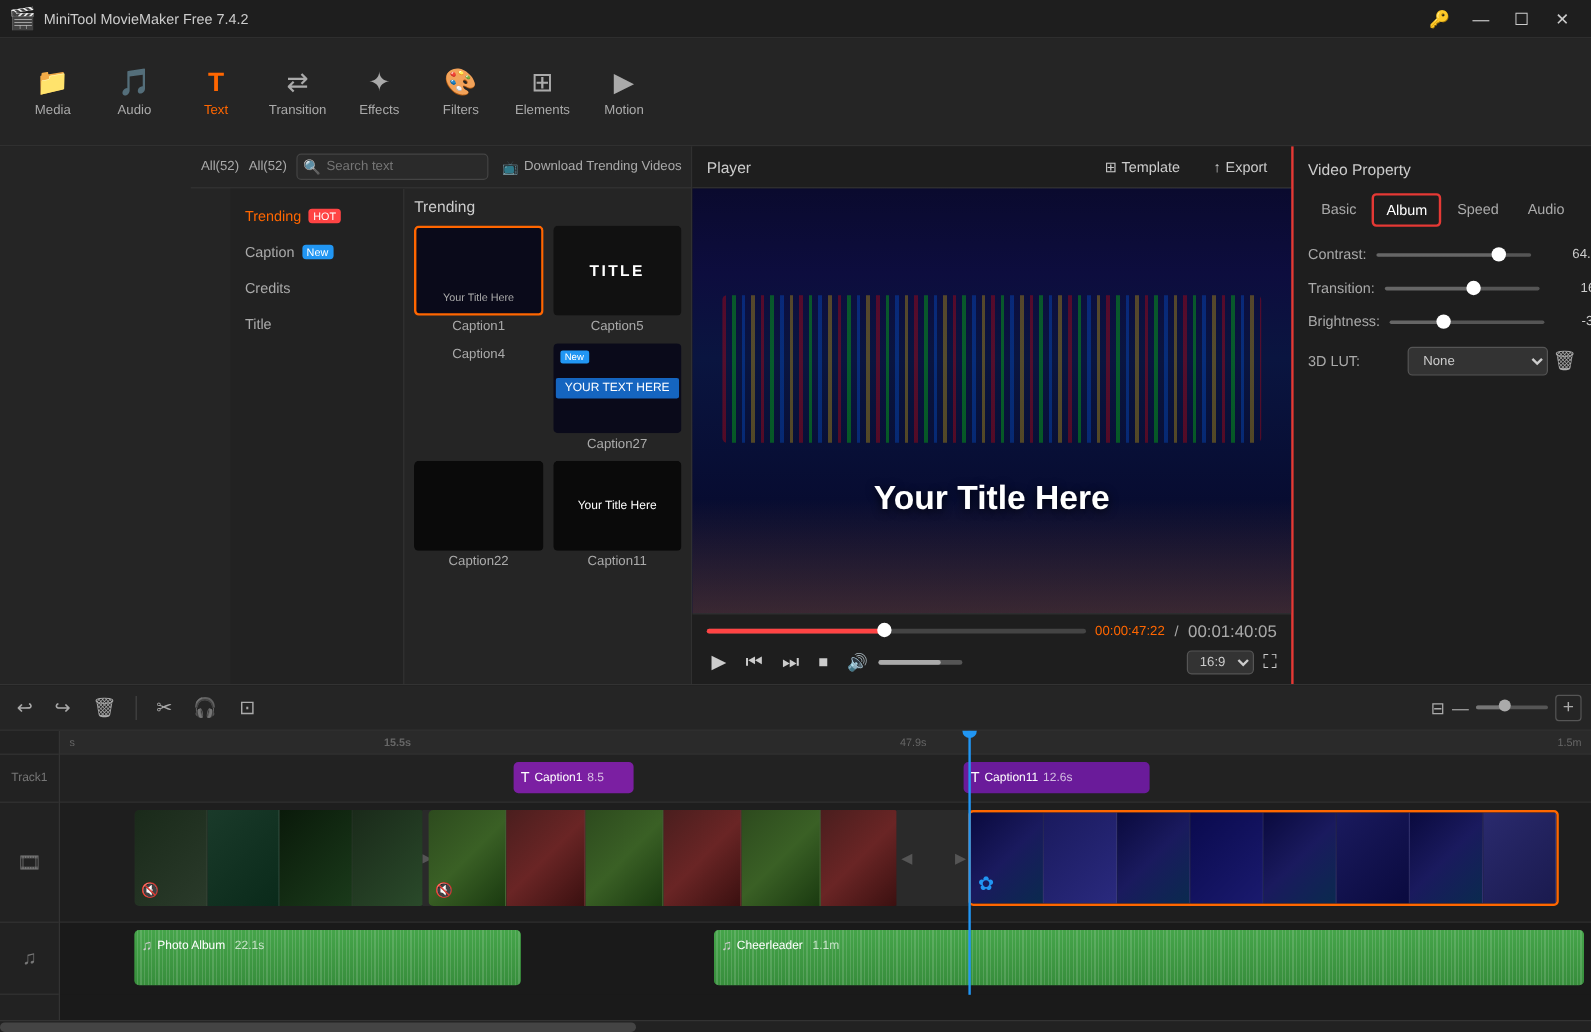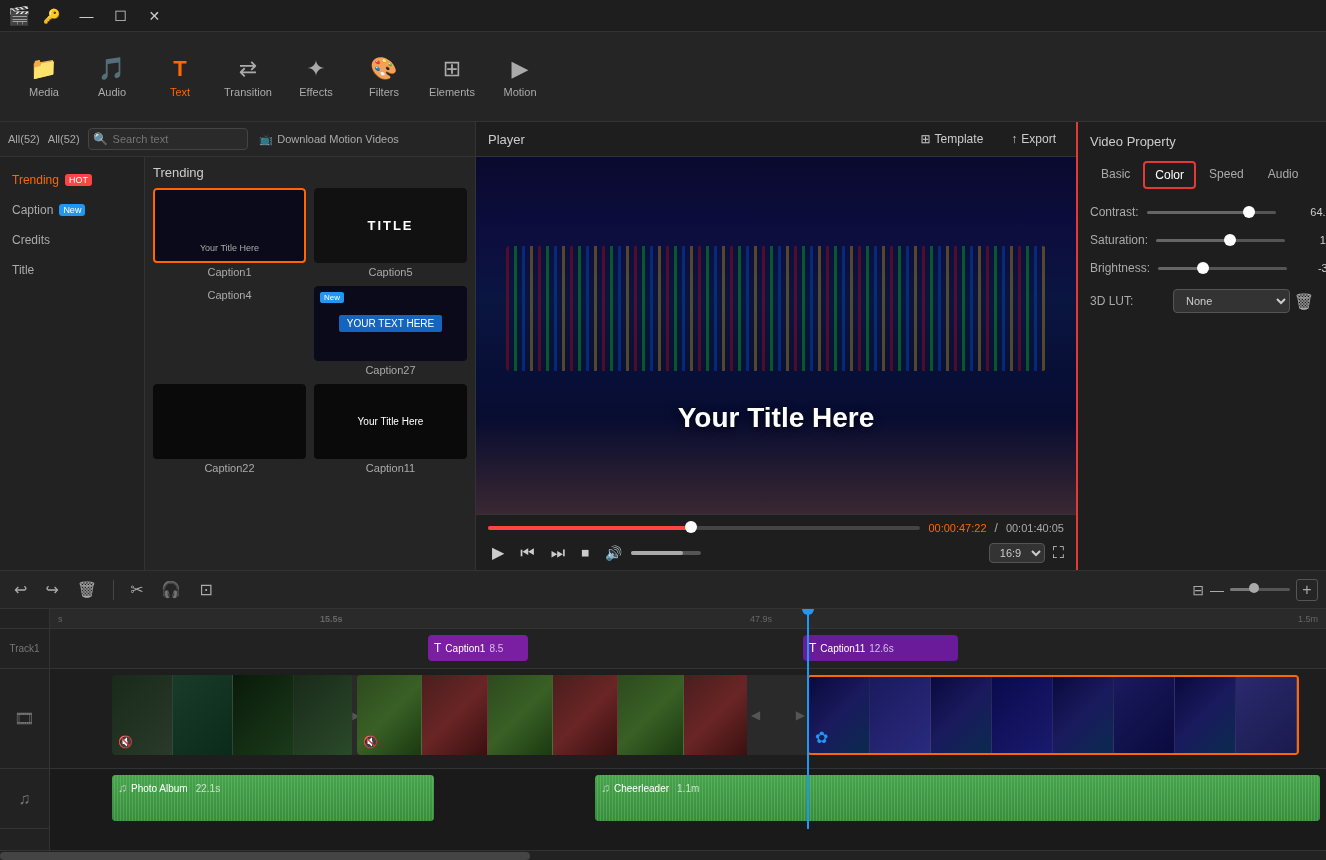--- a/index.html
+++ b/index.html
@@ -43,25 +43,26 @@
     .tool-item .tool-icon { font-size: 22px; }
 
     
     #main-area {
       display: flex;
       height: calc(860px - 32px - 90px - 290px);
     }
 
     
     #left-panel {
-      width: 476px;
+      width: 577px;
       background: #252525;
       border-right: 1px solid #333;
       display: flex;
       flex-direction: column;
+      align-items: flex-end;
     }
     #left-panel .search-bar {
       display: flex;
       align-items: center;
       padding: 6px 8px;
       gap: 8px;
       border-bottom: 1px solid #333;
     }
     #left-panel .search-bar input {
       background: #333;
@@ -224,21 +225,21 @@
       position: absolute;
       top: -5px;
       left: 47%;
       width: 12px;
       height: 12px;
       background: #fff;
       border-radius: 50%;
       transform: translateX(-50%);
     }
     .time-display { color: #ff6600; font-size: 11px; white-space: nowrap; }
-    .time-total { color: #aaa; font-size: 11px; }
+    .time-total { color: #aaa; font-size: 14px; }
     .controls-row {
       display: flex;
       align-items: center;
       gap: 8px;
     }
     .ctrl-btn { background: none; border: none; color: #ccc; cursor: pointer; font-size: 16px; padding: 2px 4px; }
     .volume-wrap { display: flex; align-items: center; gap: 4px; }
     .volume-slider { width: 70px; height: 4px; background: #555; border-radius: 2px; position: relative; }
     .volume-fill { width: 75%; height: 100%; background: #aaa; border-radius: 2px; }
     .aspect-select {
@@ -538,20 +539,21 @@
       height: 8px;
       background: #444;
       border-radius: 4px;
     }
   </style>
 </head>
 <body>
 
 <div id="titlebar">
   <span style="font-size:18px; margin-right:6px;">🎬</span>
+  <span style="font-size:12px; color:#ccc; flex:1;">MiniTool MovieMaker Free 7.4.2</span>
   <div style="display:flex; gap:2px;">
     <button class="win-btn" style="color:#f0a500;">🔑</button>
     <button class="win-btn">—</button>
     <button class="win-btn">☐</button>
     <button class="win-btn close">✕</button>
   </div>
 </div>
 
 <div id="toolbar">
   <div class="tool-item">
@@ -594,21 +596,21 @@
 
     <div class="search-bar">
       <span style="color:#aaa; font-size:11px; display:flex; align-items:center; gap:3px;">All(52)</span>
       <span style="color:#aaa; font-size:11px;">All(52)</span>
       <div style="position:relative; display:flex; align-items:center;">
         <span style="position:absolute; left:6px; color:#777; font-size:12px;">🔍</span>
         <input type="text" style="background: rgb(42, 42, 42); border: 1px solid rgb(68, 68, 68); border-radius: 4px; color: rgb(204, 204, 204); padding: 4px 20px 4px 24px; font-size: 11px; width: 160px;" placeholder="Search text">
       </div>
       <div class="download-btn" style="margin-left:4px;">
         <span>📺</span>
-        <span>Download Motion Videos</span>
+        <span>Download Trending Videos</span>
       </div>
     </div>
 
     <div class="panel-content">
 
       <div class="left-nav">
         <div class="left-nav-item active" style="color:#ff6600;">
           <span>Trending</span>
           <span class="badge-hot">HOT</span>
         </div>
@@ -741,35 +743,35 @@
         <button class="fullscreen-btn">⛶</button>
       </div>
     </div>
   </div>
 
   <div id="right-panel">
     <div class="panel-title">Video Property</div>
 
     <div class="prop-tabs">
       <div class="prop-tab">Basic</div>
-      <div class="prop-tab active">Color</div>
+      <div class="prop-tab active">Album</div>
       <div class="prop-tab">Speed</div>
       <div class="prop-tab">Audio</div>
     </div>
 
     <div class="prop-row">
       <span class="prop-label">Contrast:</span>
       <div class="prop-slider-wrap">
         <input type="range" class="prop-slider" min="-100" max="100" value="64" style="background: linear-gradient(to right, rgb(102, 102, 102) 0%, rgb(102, 102, 102) 82%, rgb(85, 85, 85) 82%, rgb(85, 85, 85) 100%);">
         <span class="prop-value">64.5</span>
       </div>
     </div>
 
     <div class="prop-row">
-      <span class="prop-label">Saturation:</span>
+      <span class="prop-label">Transition:</span>
       <div class="prop-slider-wrap">
         <input type="range" class="prop-slider" min="-100" max="100" value="17" style="background: linear-gradient(to right, rgb(102, 102, 102) 0%, rgb(102, 102, 102) 58%, rgb(85, 85, 85) 58%, rgb(85, 85, 85) 100%);">
         <span class="prop-value">16.8</span>
       </div>
     </div>
 
     <div class="prop-row">
       <span class="prop-label">Brightness:</span>
       <div class="prop-slider-wrap">
         <input type="range" class="prop-slider" min="-100" max="100" value="-33" style="background: linear-gradient(to right, rgb(102, 102, 102) 0%, rgb(102, 102, 102) 34%, rgb(85, 85, 85) 34%, rgb(85, 85, 85) 100%);">

